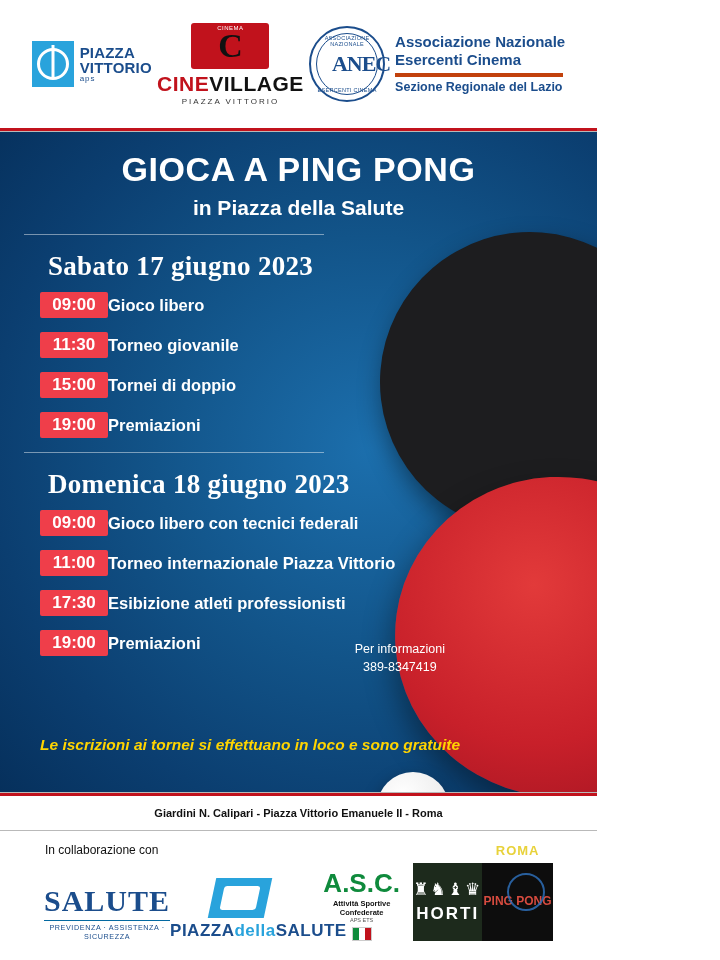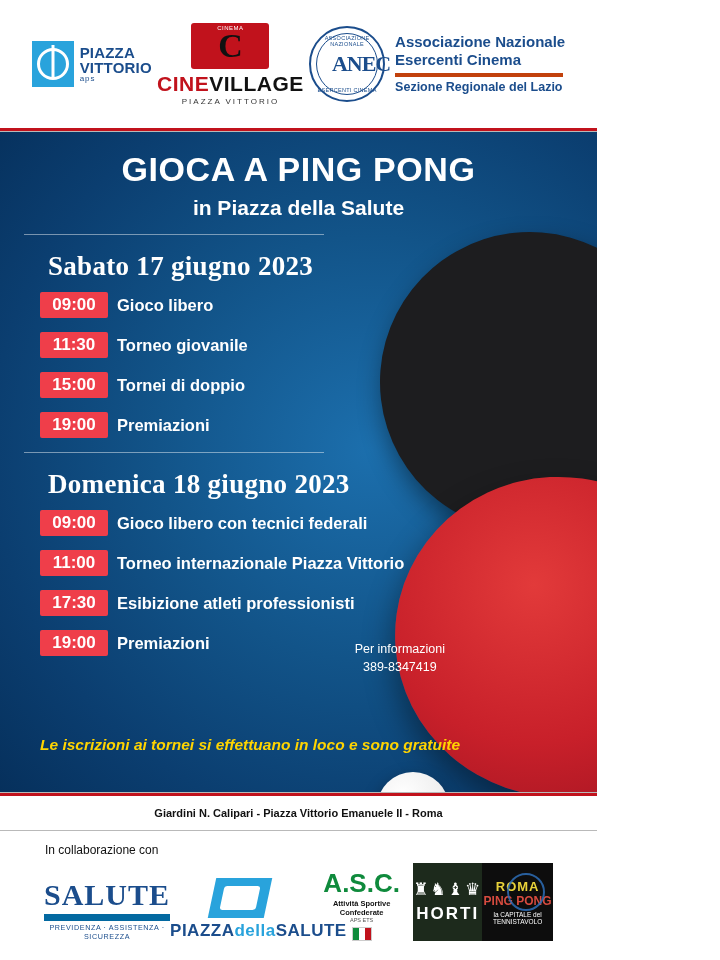--- a/index.html
+++ b/index.html
@@ -317,21 +317,20 @@
     min-width: 54px;
     text-align: center;
   }
   .row-day2 .time {
     background: #ef3e4a;
   }
   .label {
     color: #ffffff;
     font-size: 16.5px;
     font-weight: bold;
-    margin-left: 9px;
   }
   .info {
     position: absolute;
     right: 152px;
     bottom: 116px;
     text-align: center;
     color: #ffffff;
     font-size: 12.5px;
     line-height: 1.45;
     z-index: 6;
@@ -389,21 +388,21 @@
     font-size: 30px;
     font-weight: bold;
     color: #1b4d8c;
     letter-spacing: 1px;
   }
   .lg-enpam .tag {
     font-size: 7.2px;
     color: #1b4d8c;
     letter-spacing: .6px;
     margin-top: 2px;
-    border-top: 7px solid #0369a1;
+    border-top: 1px solid #0369a1;
     padding-top: 2px;
   }
   
   .lg-salute { text-align: center; width: 140px; }
   .lg-salute .mark {
     width: 56px;
     height: 40px;
     margin: 0 auto 3px auto;
     background: #29a3dc;
     transform: skewX(-12deg);
@@ -478,20 +477,21 @@
   .lg-rpp {
     width: 96px;
     height: 78px;
     background: #0d0d0d;
     color: #ffffff;
     display: flex;
     flex-direction: column;
     align-items: center;
     justify-content: center;
     position: relative;
+    gap: 36px;
   }
   .lg-rpp .r1 {
     font-size: 13px;
     font-weight: bold;
     color: #e8d23a;
     letter-spacing: 1px;
   }
   .lg-rpp .r2 {
     font-size: 12px;
     font-weight: bold;

